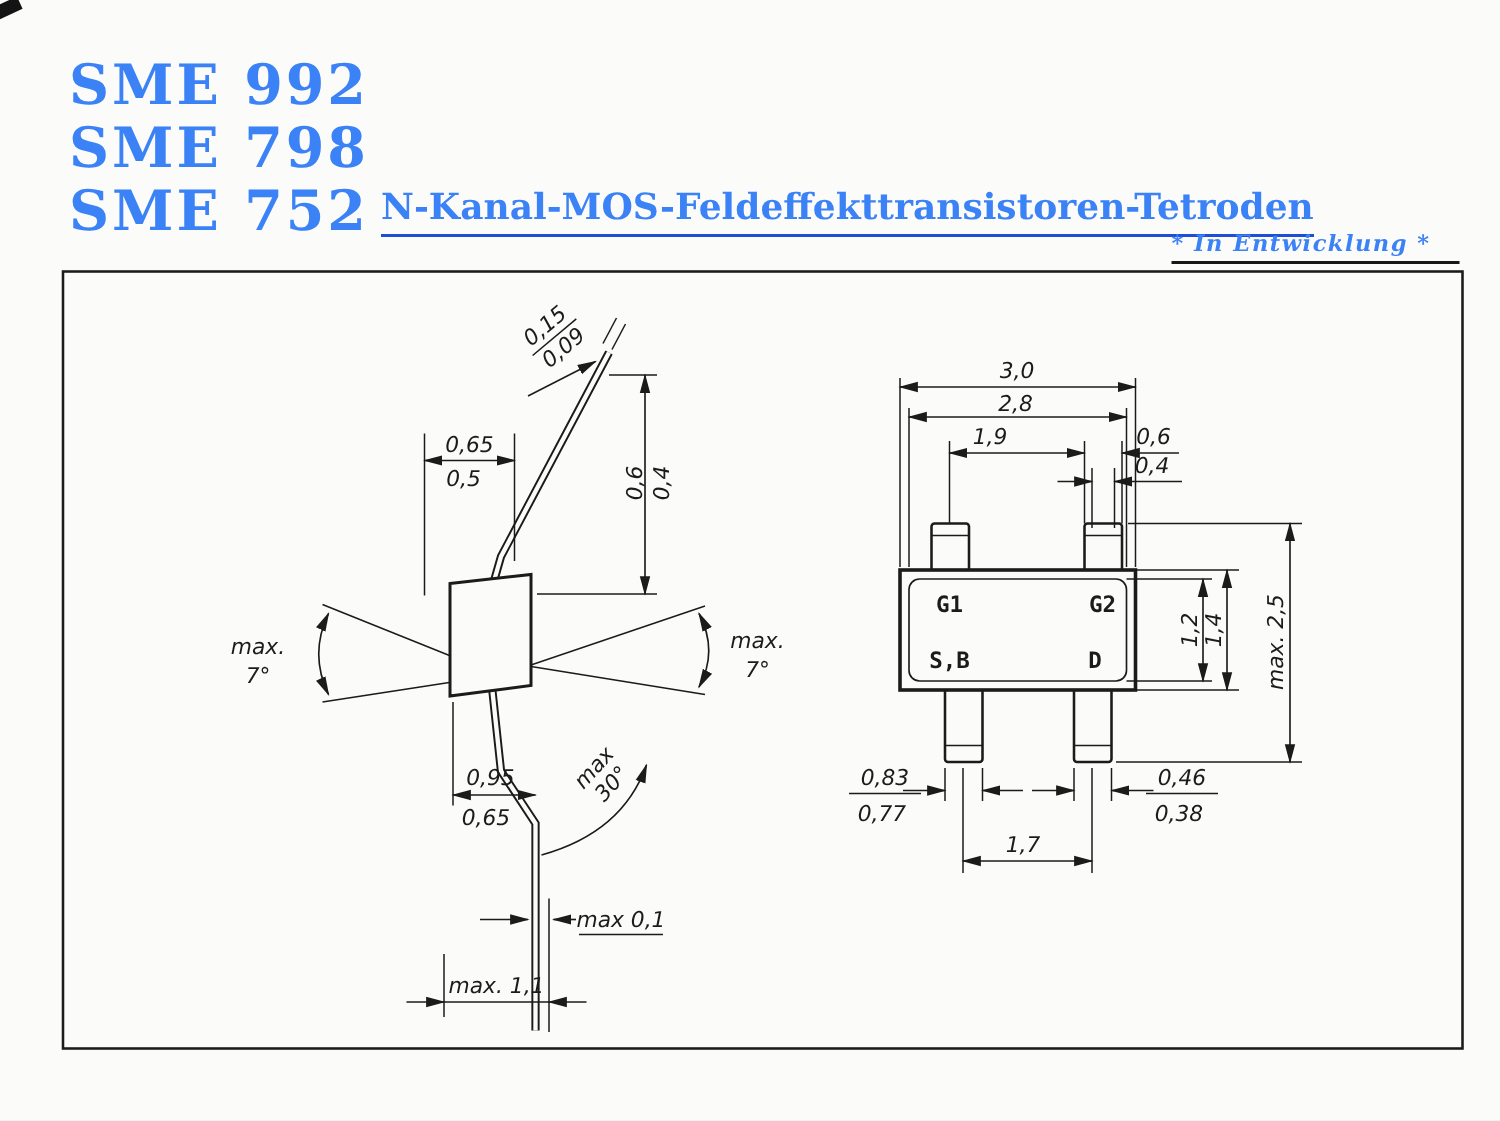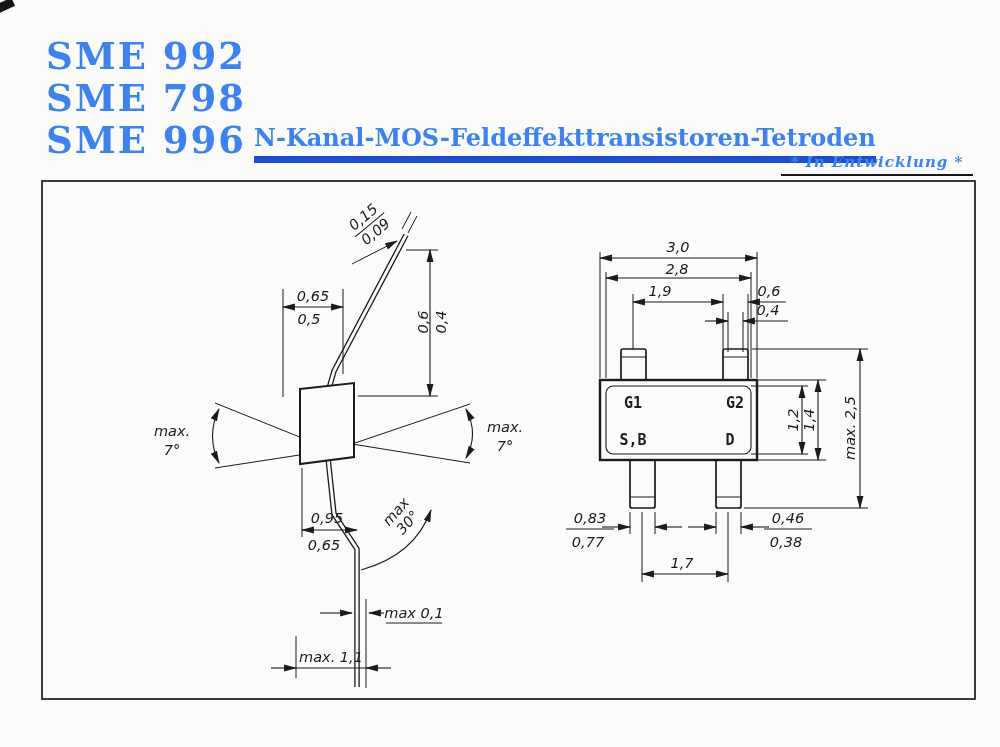--- a/index.html
+++ b/index.html
@@ -4,22 +4,22 @@
 <style>
   html,body{margin:0;padding:0;background:#e8e8e8;}
   .page{position:relative;width:1000px;height:747px;background:#fbfbf9;overflow:hidden;
         color:#3b82f6;font-family:"DejaVu Serif",serif;}
   .scan-mark{position:absolute;left:-4px;top:1px;width:18px;height:9px;background:#141414;
              transform:rotate(-25deg);}
   .model{position:absolute;left:46px;font-weight:bold;font-size:37px;letter-spacing:2px;
          font-family:"DejaVu Serif",serif;white-space:nowrap;}
   .m1{top:34px}.m2{top:76px}.m3{top:118px}
   .doc-title{position:absolute;left:254px;top:123px;font-weight:bold;font-size:24px;
-             letter-spacing:0px;border-bottom:7px solid #1d4ed8;padding-bottom:4px;white-space:nowrap;}
-  .status{position:absolute;left:781px;top:153px;width:192px;text-align:center;
+             letter-spacing:0px;border-bottom:2px solid #1d4ed8;padding-bottom:4px;white-space:nowrap;}
+  .status{position:absolute;left:781px;top:153px;width:192px;text-align:left;
           font-weight:bold;font-style:italic;font-size:15px;letter-spacing:1px;
           border-bottom:2px solid #171717;padding-bottom:3px;white-space:nowrap;}
   .caption{position:absolute;left:46px;top:707px;font-size:19px;letter-spacing:.5px;word-spacing:6px;white-space:nowrap;}
   svg{position:absolute;left:0;top:0;}
   .frame{fill:none;stroke:#1b1b1b;stroke-width:1.7;}
   .ln{stroke:#1b1b1b;stroke-width:1.1;fill:none;}
   .thin{stroke:#1b1b1b;stroke-width:1;fill:none;}
   .leadO{stroke:#1b1b1b;stroke-width:5.5;fill:none;}
   .leadI{stroke:#fbfbf9;stroke-width:2.9;fill:none;}
   .body{fill:#fbfbf9;stroke:#1b1b1b;stroke-width:2;}
@@ -32,21 +32,21 @@
 </style>
 </head>
 <body>
 
 <div class="page">
 
   <div class="scan-mark"></div>
 
   <div class="model m1">SME 992</div>
   <div class="model m2">SME 798</div>
-  <div class="model m3">SME 996</div>
+  <div class="model m3">SME 752</div>
 
   <div class="doc-title">N-Kanal-MOS-Feldeffekttransistoren-Tetroden</div>
   <div class="status">* In Entwicklung *</div>
 
   <svg width="1000" height="747" viewBox="0 0 1000 747">
     <defs>
       <marker id="ah" viewBox="0 0 12 8" refX="11" refY="4" markerWidth="13" markerHeight="9" orient="auto-start-reverse" markerUnits="userSpaceOnUse">
         <path d="M0,0.8 L12,4 L0,7.2 Z" fill="#1b1b1b"></path>
       </marker>
     </defs>

